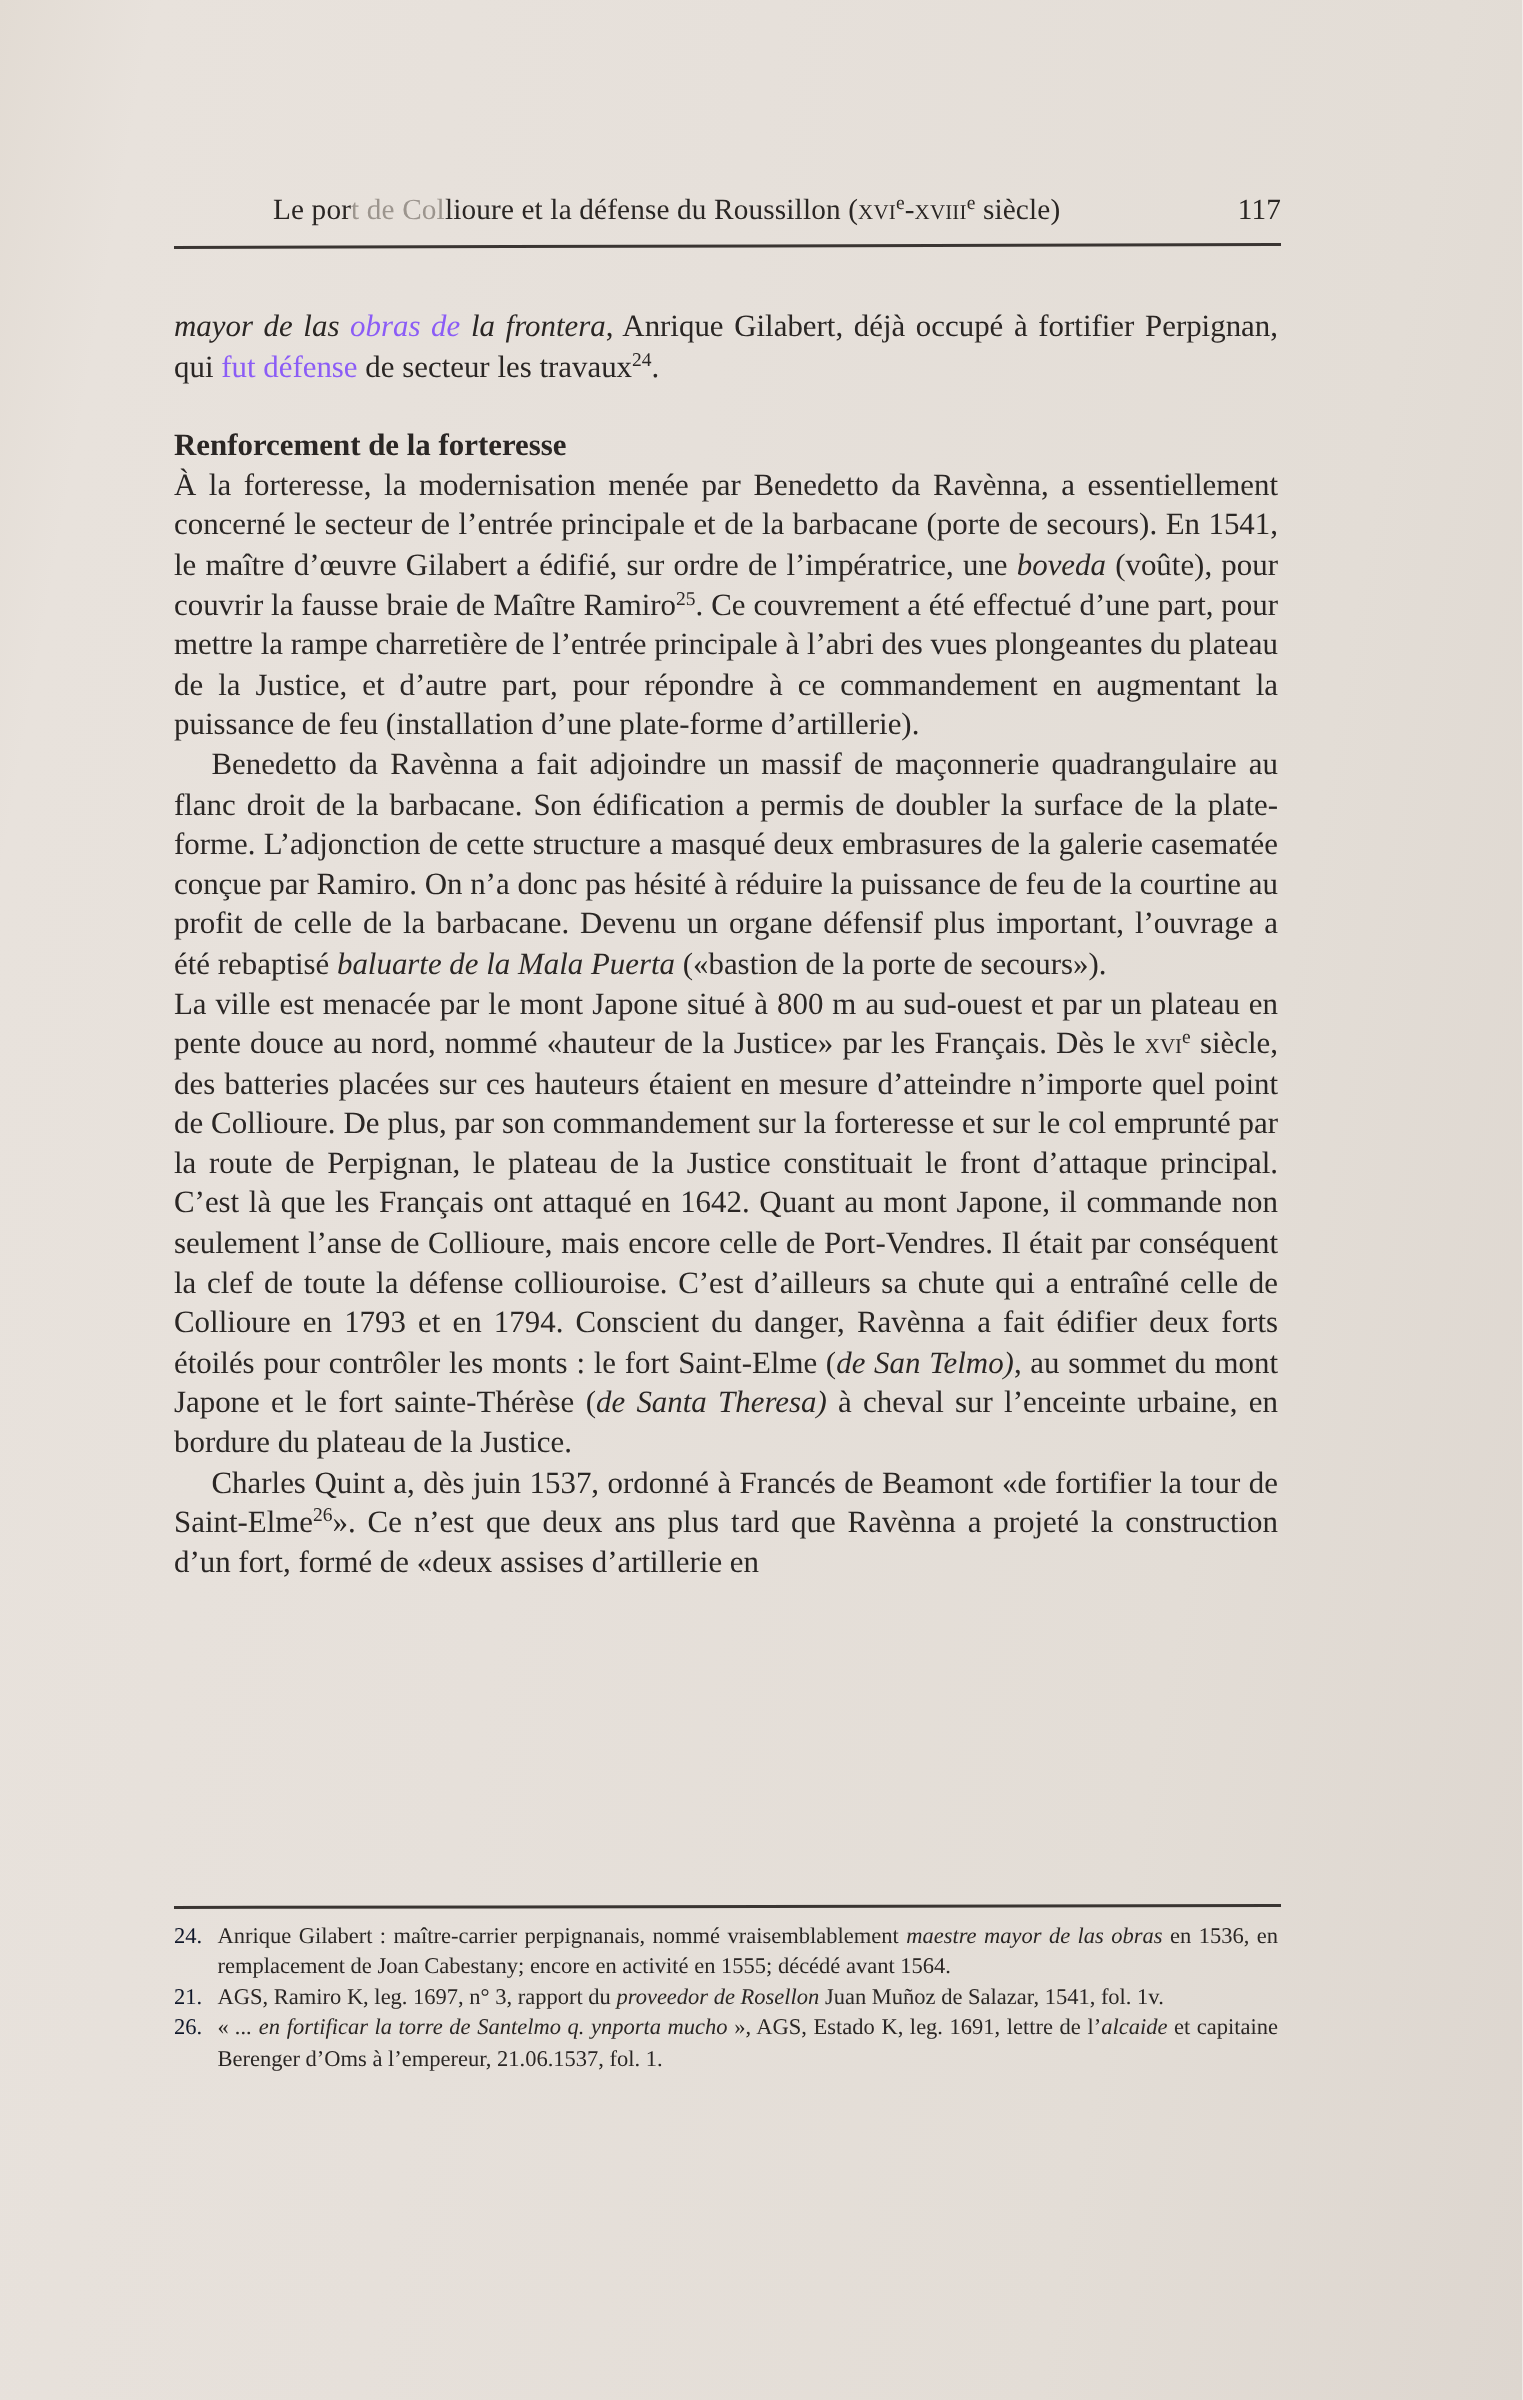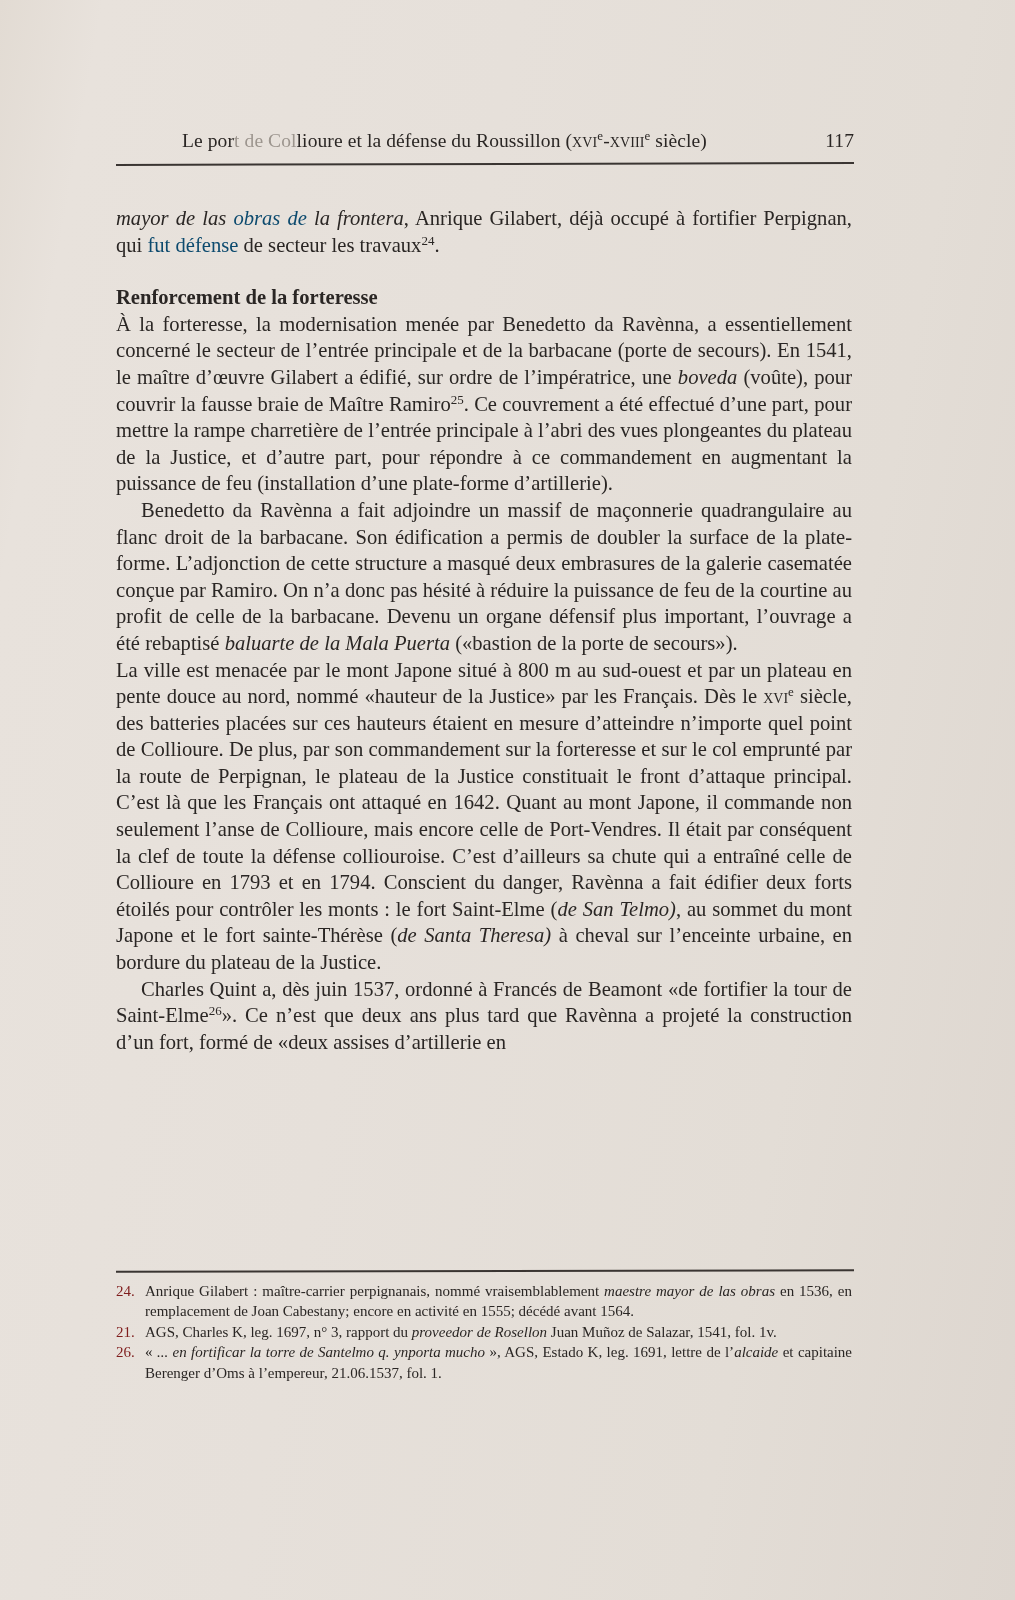--- a/index.html
+++ b/index.html
@@ -25,32 +25,32 @@
   }
   .body {
     position: absolute; left: 116px; top: 205px; width: 736px;
     font-size: 20.6px; line-height: 26.6px; text-align: justify;
   }
   .body p { margin: 0; }
   .body p.indent { text-indent: 25px; }
   .body h2 {
     font-size: 20.6px; font-weight: bold; margin: 26px 0 0 0; line-height: 26.6px;
   }
-  .faded-i { color: #0c4a6e; }
+  .faded-i { color: #8b5cf6; }
   sup { font-size: 13px; line-height: 0; vertical-align: 7px; }
   .foot-rule {
     position: absolute; left: 116px; top: 1270px; width: 738px; height: 2px;
     background: #3a3532; transform: rotate(-0.1deg);
   }
   .notes {
     position: absolute; left: 116px; top: 1281px; width: 736px;
     font-size: 15px; line-height: 20.4px; text-align: justify;
   }
   .note { position: relative; padding-left: 29px; margin: 0; }
-  .note .num { position: absolute; left: 0; top: 0; color: #7f1d1d; }
+  .note .num { position: absolute; left: 0; top: 0; color: #0f172a; }
   em, i { font-style: italic; }
 </style>
 </head>
 <body>
 
 <div class="page">
 
   <div class="running-head">
     <span class="title"><span>Le por</span><span class="faded">t de Col</span><span>lioure et la défense du Roussillon (</span><span class="sc">xvi</span><sup>e</sup><span>-</span><span class="sc">xviii</span><sup>e</sup><span> siècle)</span></span>
     <span class="pnum">117</span>
@@ -65,17 +65,17 @@
     <p class="indent"><span>Benedetto da Ravènna a fait adjoindre un massif de maçonnerie quadrangulaire au flanc droit de la barbacane. Son édification a permis de doubler la surface de la plate-forme. L’adjonction de cette structure a masqué deux embrasures de la galerie casematée conçue par Ramiro. On n’a donc pas hésité à réduire la puissance de feu de la courtine au profit de celle de la barbacane. Devenu un organe défensif plus important, l’ouvrage a été rebaptisé </span><i>baluarte de la Mala Puerta</i><span> («bastion de la porte de secours»).</span></p>
 
     <p><span>La ville est menacée par le mont Japone situé à 800 m au sud-ouest et par un plateau en pente douce au nord, nommé «hauteur de la Justice» par les Français. Dès le </span><span class="sc">xvi</span><sup>e</sup><span> siècle, des batteries placées sur ces hauteurs étaient en mesure d’atteindre n’importe quel point de Collioure. De plus, par son commandement sur la forteresse et sur le col emprunté par la route de Perpignan, le plateau de la Justice constituait le front d’attaque principal. C’est là que les Français ont attaqué en 1642. Quant au mont Japone, il commande non seulement l’anse de Collioure, mais encore celle de Port-Vendres. Il était par conséquent la clef de toute la défense colliouroise. C’est d’ailleurs sa chute qui a entraîné celle de Collioure en 1793 et en 1794. Conscient du danger, Ravènna a fait édifier deux forts étoilés pour contrôler les monts : le fort Saint-Elme (</span><i>de San Telmo)</i><span>, au sommet du mont Japone et le fort sainte-Thérèse (</span><i>de Santa Theresa)</i><span> à cheval sur l’enceinte urbaine, en bordure du plateau de la Justice.</span></p>
     <p class="indent"><span>Charles Quint a, dès juin 1537, ordonné à Francés de Beamont «de fortifier la tour de Saint-Elme</span><sup>26</sup><span>». Ce n’est que deux ans plus tard que Ravènna a projeté la construction d’un fort, formé de «deux assises d’artillerie en</span></p>
   </div>
 
   <div class="foot-rule"></div>
 
   <div class="notes">
     <p class="note"><span class="num">24.</span><span>Anrique Gilabert : maître-carrier perpignanais, nommé vraisemblablement </span><i>maestre mayor de las obras</i><span> en 1536, en remplacement de Joan Cabestany; encore en activité en 1555; décédé avant 1564.</span></p>
-    <p class="note"><span class="num">21.</span><span>AGS, Charles K, leg. 1697, n° 3, rapport du </span><i>proveedor de Rosellon</i><span> Juan Muñoz de Salazar, 1541, fol. 1v.</span></p>
+    <p class="note"><span class="num">21.</span><span>AGS, Ramiro K, leg. 1697, n° 3, rapport du </span><i>proveedor de Rosellon</i><span> Juan Muñoz de Salazar, 1541, fol. 1v.</span></p>
     <p class="note"><span class="num">26.</span><span>« </span><i>... en fortificar la torre de Santelmo q. ynporta mucho</i><span> », AGS, Estado K, leg. 1691, lettre de l’</span><i>alcaide</i><span> et capitaine Berenger d’Oms à l’empereur, 21.06.1537, fol. 1.</span></p>
   </div>
 
 </div>
 
 </body></html>

